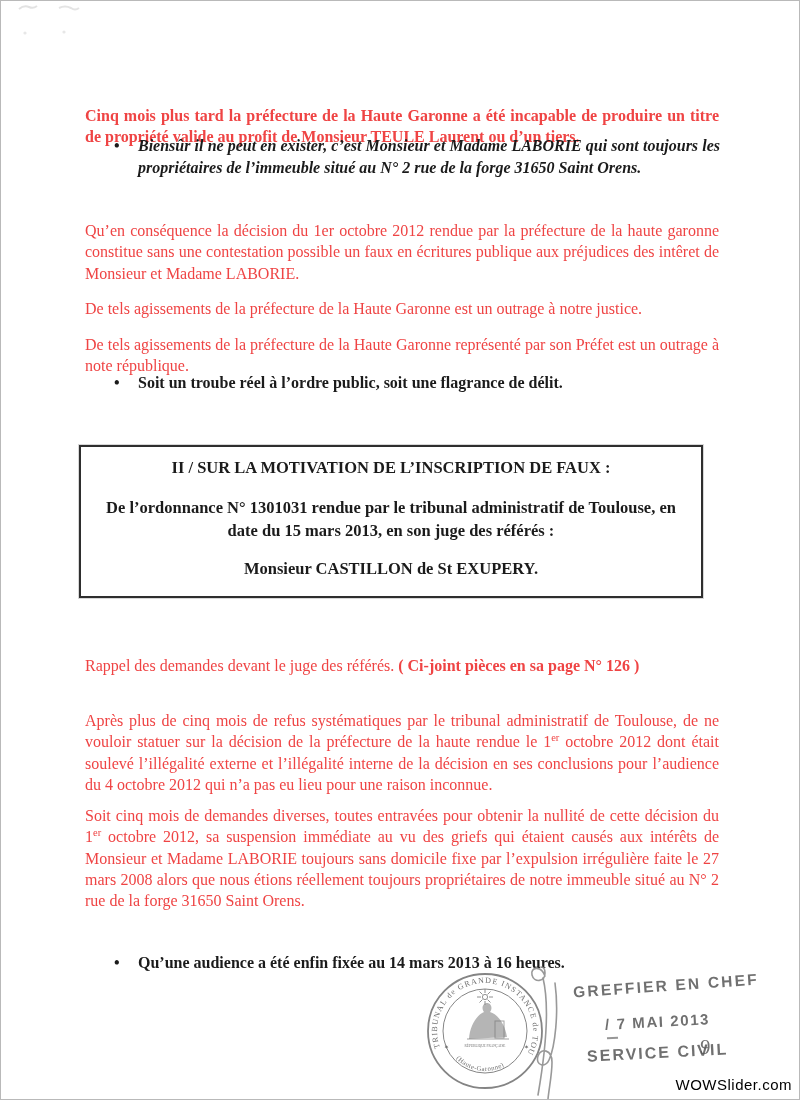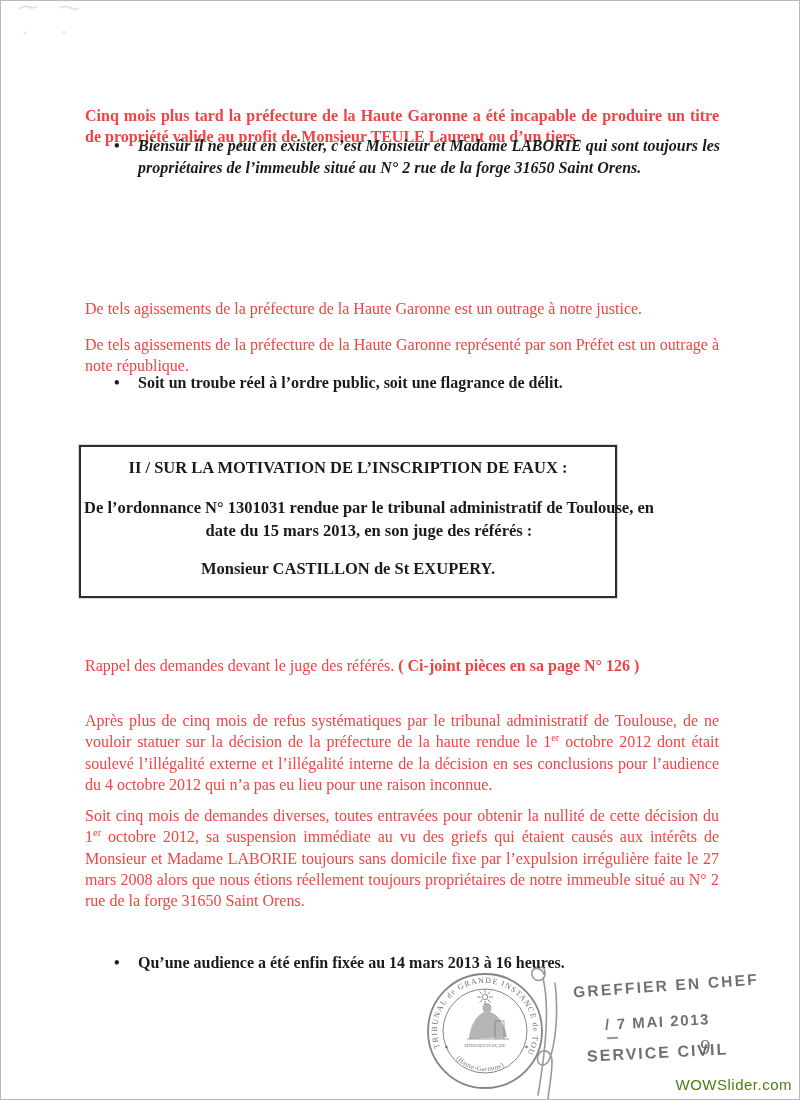--- a/index.html
+++ b/index.html
@@ -33,21 +33,21 @@
   }
   .bullet-text{
     flex:1;
     font-size:16px;line-height:21.5px;
     text-align:justify;
   }
   .bullet-text.bolditalic{font-weight:bold;font-style:italic;}
   .bullet-text.boldonly{font-weight:bold;}
   #motivation-box{
     position:absolute;
-    left:78px;top:444px;width:538px;height:153px;
+    left:78px;top:444px;width:624px;height:153px;
     border:2px solid #2e2e2e;
     box-shadow:0 0 0 1px #d7d7d7;
     box-sizing:border-box;
     text-align:center;
     font-weight:bold;
   }
   #motivation-box .box-line1{
     margin-top:10px;font-size:16.5px;line-height:22px;
   }
   #motivation-box .box-line2{
@@ -75,21 +75,21 @@
     font-family:"Liberation Serif", serif;
     font-size:21px;color:#4f4f4f;opacity:.8;
     transform:rotate(4deg);
   }
   #round-stamp{position:absolute;left:420px;top:966px;}
   #signature{position:absolute;left:503px;top:960px;}
   #watermark{
     position:absolute;right:7px;bottom:6px;
     font-family:"Liberation Sans", sans-serif;
     font-size:15px;letter-spacing:.5px;
-    color:#4d7c0f;
+    color:#000000;
   }
   #scan-specks{position:absolute;left:0;top:0;}
 </style>
 </head>
 <body>
 
 <div id="page">
 
   <svg id="scan-specks" width="120" height="45" viewBox="0 0 120 45">
     <path d="M 18,8 q 5,-4 10,-2 q 4,2 8,-1" fill="none" stroke="#e2e2e2" stroke-width="2"></path>
@@ -98,20 +98,21 @@
     <circle cx="63" cy="31" r="1.6" fill="#e7e7e7"></circle>
   </svg>
 
   <p class="para bold" style="top:88px">Cinq mois plus tard la préfecture de la Haute Garonne a été incapable de produire un titre de propriété valide au profit de Monsieur TEULE Laurent ou d’un tiers.</p>
 
   <div class="bullet-row" style="top:134px">
     <div class="bullet-dot">•</div>
     <div class="bullet-text bolditalic">Biensûr il ne peut en exister, c’est Monsieur et Madame LABORIE qui sont toujours les propriétaires de l’immeuble situé au N° 2 rue de la forge 31650 Saint Orens.</div>
   </div>
 
+  <p class="para" style="top:203px">Qu’en conséquence la décision du 1er octobre 2012 rendue par la préfecture de la haute garonne constitue sans une contestation possible un faux en écritures publique aux préjudices des intêret de  Monsieur et Madame LABORIE.</p>
 
   <p class="para" style="top:281px">De tels agissements de la préfecture de la Haute Garonne est un outrage à  notre justice.</p>
 
   <p class="para" style="top:317px">De tels agissements de la préfecture de la Haute Garonne représenté par son Préfet est un outrage à note république.</p>
 
   <div class="bullet-row" style="top:371px">
     <div class="bullet-dot">•</div>
     <div class="bullet-text boldonly">Soit un troube réel à l’ordre public, soit une flagrance de délit.</div>
   </div>
 

